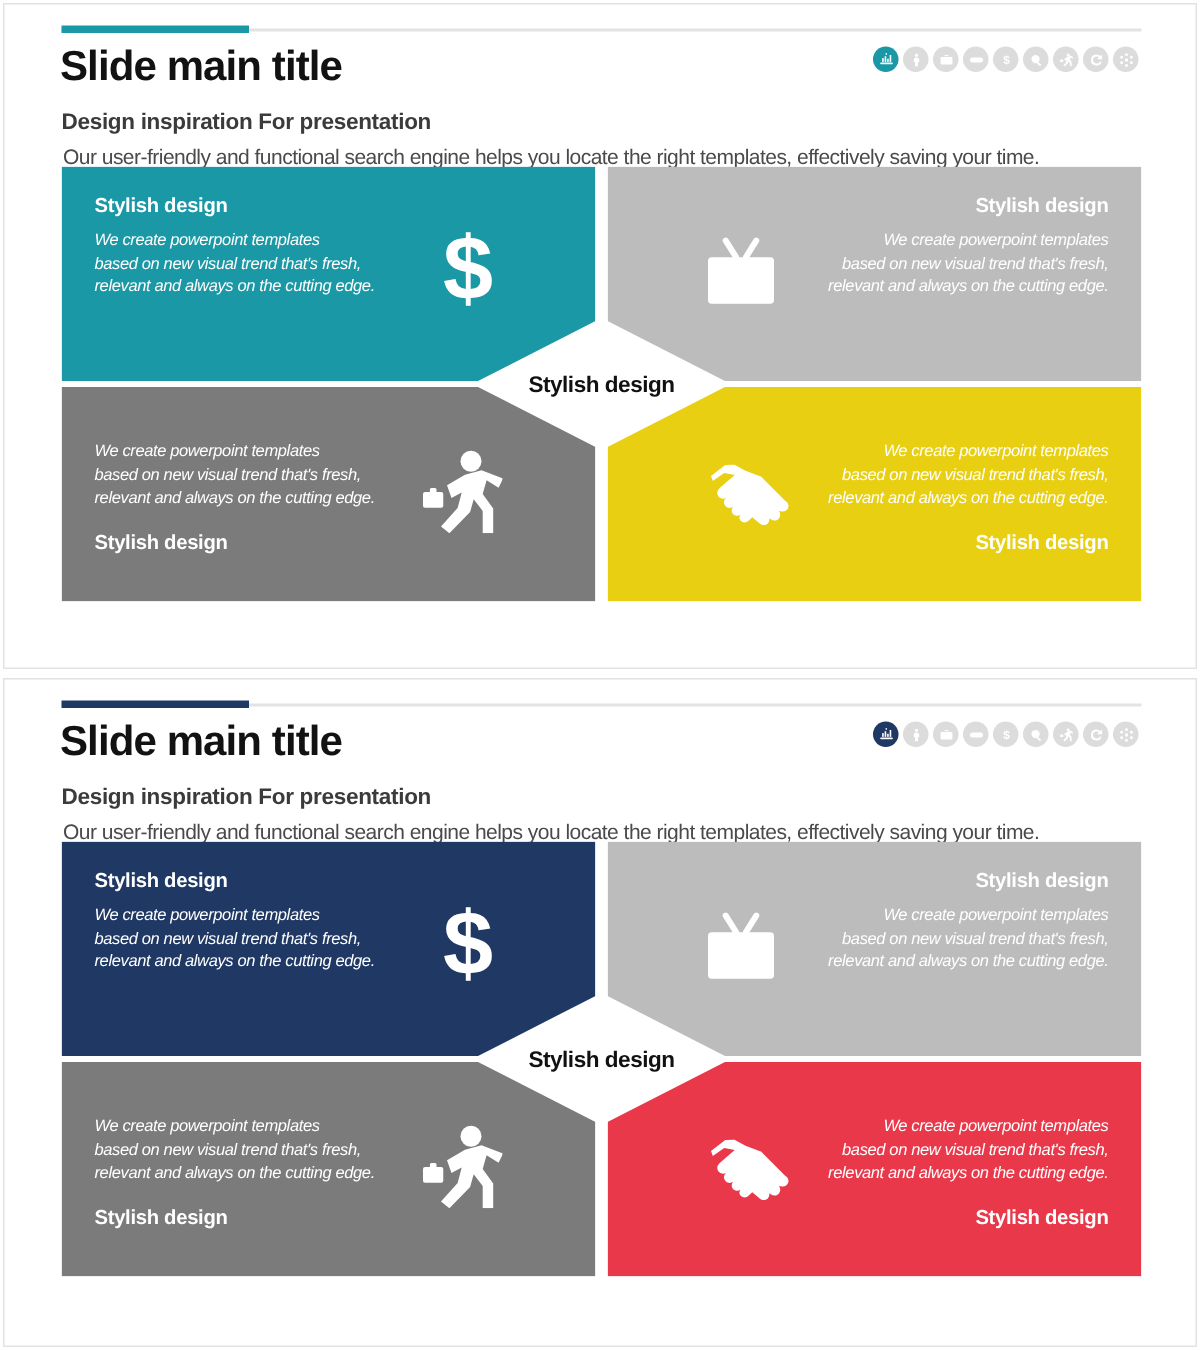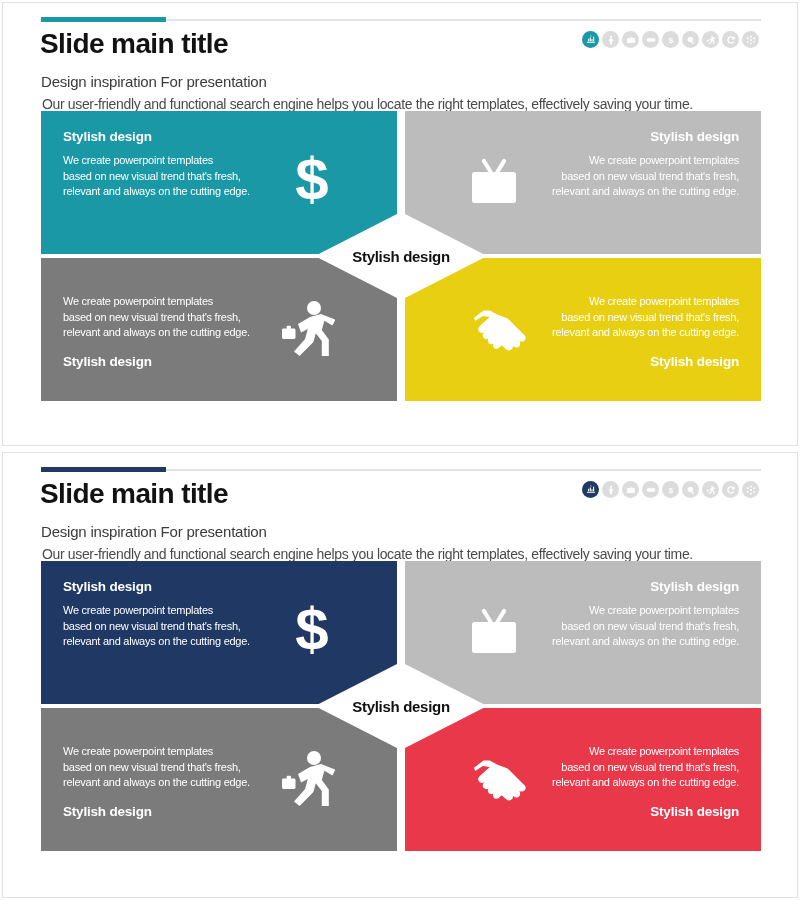--- a/index.html
+++ b/index.html
@@ -33,21 +33,21 @@
   .rule-accent {
     position: absolute; left: 0; top: 0; width: 125px; height: 5px;
   }
   .title {
     position: absolute; left: 37px; top: 25px;
     font-size: 28px; font-weight: bold; letter-spacing: -0.6px;
     color: #121212; white-space: nowrap;
   }
   .subtitle {
     position: absolute; left: 38px; top: 70px;
-    font-size: 15px; font-weight: normal; color: #3b3b3b;
+    font-size: 15px; font-weight: bold; color: #3b3b3b;
     letter-spacing: -0.2px; white-space: nowrap;
   }
   .kicker {
     position: absolute; left: 39px; top: 93px;
     font-size: 14px; color: #4a4a4a; letter-spacing: -0.35px;
     white-space: nowrap;
   }
 
   
   .iconbar {
@@ -97,21 +97,21 @@
 
   .ptxt { position: absolute; z-index: 2; }
   .ptxt.left  { left: 22px;  text-align: left;  }
   .ptxt.right { right: 22px; text-align: right; }
   .ph {
     font-size: 13.5px; font-weight: bold; color: #ffffff;
     letter-spacing: -0.2px; white-space: nowrap;
   }
   .pb {
     font-size: 11px; color: #ffffff; line-height: 15.5px;
-    letter-spacing: -0.25px; white-space: nowrap;
+    letter-spacing: -0.25px; white-space: nowrap; font-style: italic;
   }
   
   .p-tl .ptxt { top: 18px; }
   .p-tr .ptxt { top: 18px; }
   .p-tl .pb, .p-tr .pb { margin-top: 9px; }
   
   .p-bl .ptxt { top: 36px; }
   .p-br .ptxt { top: 36px; }
   .p-bl .ph, .p-br .ph { margin-top: 13px; }
 

